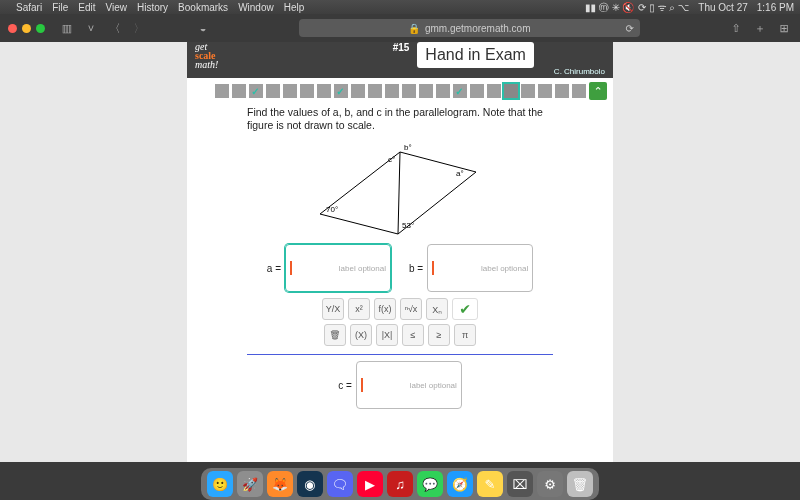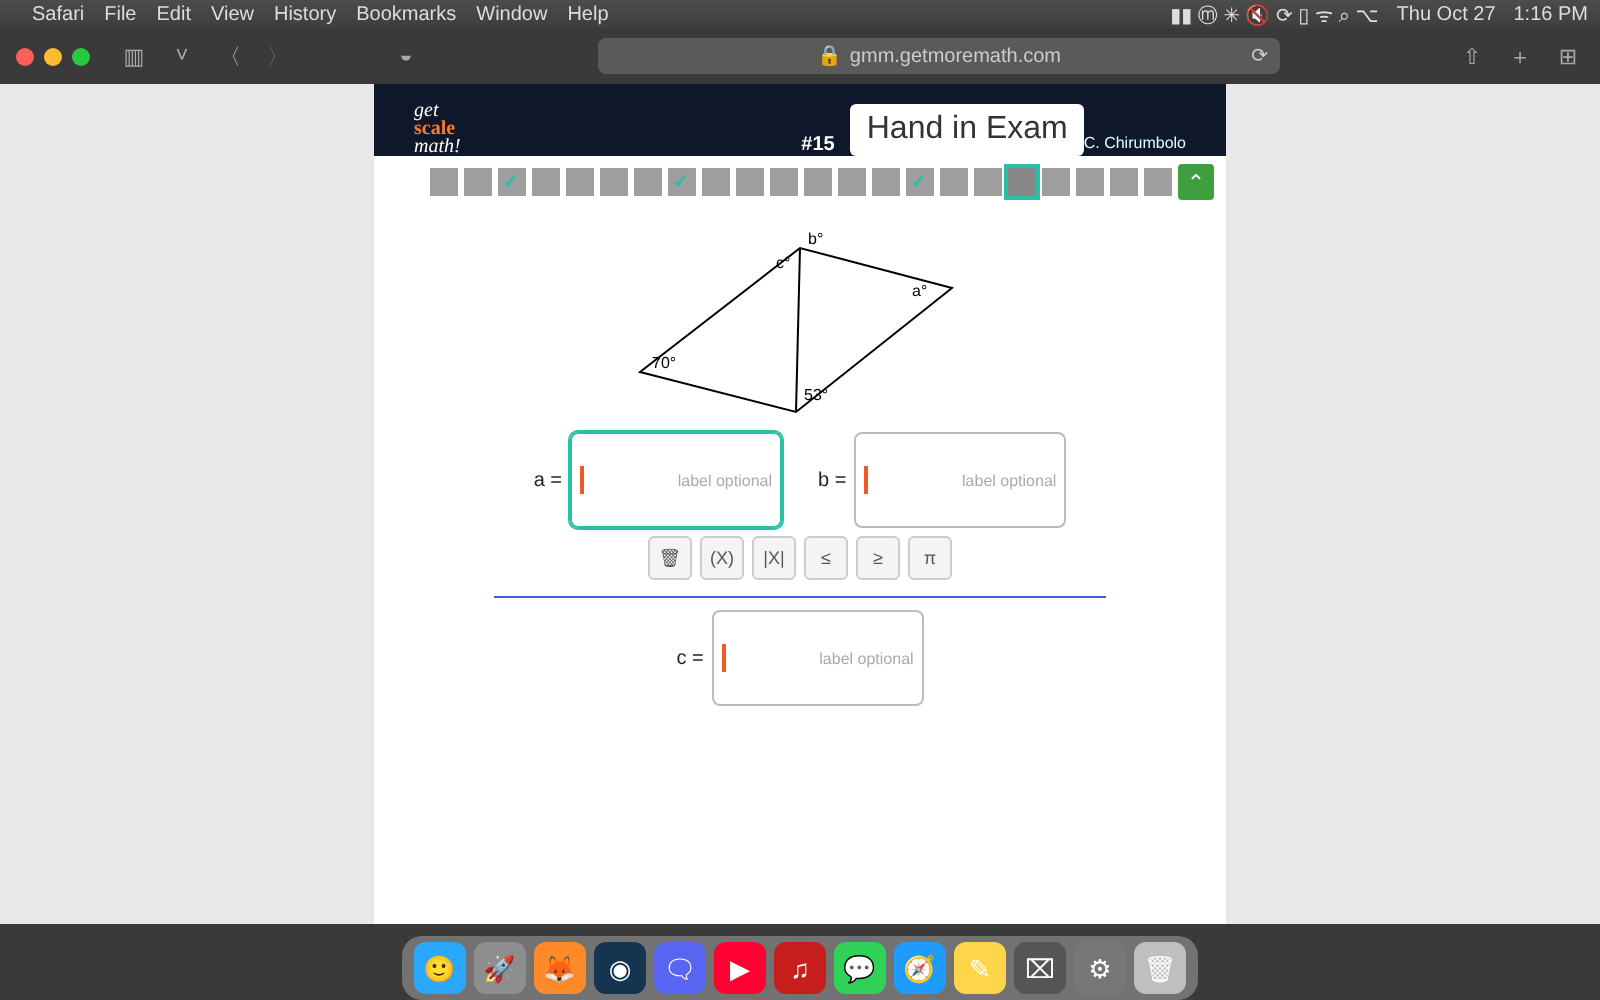--- a/index.html
+++ b/index.html
@@ -11,26 +11,26 @@
   .toolbar{height:28px;background:#3a3a3a;display:flex;align-items:center;padding:0 8px;gap:8px}
   .traffic{display:flex;gap:5px;margin-right:6px}
   .dot{width:9px;height:9px;border-radius:50%}
   .red{background:#ff5f57}.yellow{background:#febc2e}.green{background:#28c840}
   .tb-btn{width:16px;height:16px;color:#aaa;display:flex;align-items:center;justify-content:center;font-size:11px}
   .url{flex:1;margin:0 80px;height:18px;border-radius:4px;background:#5a5a5a;color:#ccc;display:flex;align-items:center;justify-content:center;font-size:10px;gap:4px;position:relative}
   .reload{position:absolute;right:6px}
   
   .page{background:#e8e8e8;width:100%;height:calc(500px - 14px - 28px - 38px);overflow:hidden}
   .card{width:426px;margin:0 auto;background:#fff;height:100%;position:relative}
-  .greenbar{height:36px;background:#0f172a;display:flex;align-items:flex-end;color:#fff;padding:0 20px;font-size:10px}
+  .greenbar{height:36px;background:#404040;display:flex;align-items:flex-start;color:#fff;padding:0 8px;font-size:10px}
   .logo{font-family:Georgia,serif;font-style:italic;line-height:9px;font-size:10px}
   .logo b{font-style:normal;color:#ff7a2a}
   .qnum{margin-left:auto;font-weight:bold;font-size:10px;margin-right:8px}
   .hand{background:#fff;color:#333;border:none;padding:4px 8px;border-radius:3px;font-size:16px}
-  .user{font-size:8px;color:#dff;margin-left:0;align-self:flex-end;margin-bottom:2px}
+  .user{font-size:8px;color:#dff;margin-left:20px;align-self:flex-end;margin-bottom:2px}
   .progress{background:#fff;padding:6px 0;display:flex;justify-content:center;gap:3px;position:relative}
   .pbox{width:14px;height:14px;background:#9e9e9e}
   .pbox.done{background:#9e9e9e;position:relative}
   .pbox.done::after{content:"✓";color:#2bbfa8;position:absolute;inset:0;display:flex;align-items:center;justify-content:center;font-size:10px;font-weight:bold}
   .pbox.cur{background:#888;outline:2px solid #2bbfa8;outline-offset:0}
   .goup{position:absolute;right:6px;top:4px;width:18px;height:18px;background:#3f9f3f;color:#fff;display:flex;align-items:center;justify-content:center;font-size:11px;border-radius:2px}
   .qtext{padding:2px 60px 0;font-size:10.5px;line-height:13px}
   .figwrap{display:flex;justify-content:center}
   .answers{display:flex;justify-content:center;gap:18px;margin-top:2px}
   .ans{display:flex;align-items:center;gap:4px}
@@ -123,20 +123,21 @@
         <div class="pbox"></div>
         <div class="pbox"></div>
         <div class="pbox cur"></div>
         <div class="pbox"></div>
         <div class="pbox"></div>
         <div class="pbox"></div>
         <div class="pbox"></div>
         <div class="goup">⌃</div>
     </div>
 
+    <div class="qtext">Find the values of a, b, and c in the parallelogram. Note that the figure is not drawn to scale.</div>
 
     <div class="figwrap">
       <svg width="220" height="110" viewBox="0 0 220 110">
         <g stroke="#000" stroke-width="1" fill="none">
           <polygon points="30,82 108,102 186,40 110,20"></polygon>
           <line x1="110" y1="20" x2="108" y2="102"></line>
         </g>
         <text x="36" y="80">70°</text>
         <text x="112" y="96">53°</text>
         <text x="166" y="44">a°</text>
@@ -155,20 +156,28 @@
       </div>
       <div class="ans">
         <label>b =</label>
         <div class="ansbox">
           <span class="ph">label optional</span>
           <div class="cursor"></div>
         </div>
       </div>
     </div>
 
+    <div class="tools">
+      <div class="tool">Y/X</div>
+      <div class="tool">x²</div>
+      <div class="tool">f(x)</div>
+      <div class="tool">ⁿ√x</div>
+      <div class="tool">Xₙ</div>
+      <div class="tool check">✔</div>
+    </div>
     <div class="tools2">
       <div class="tool">🗑</div>
       <div class="tool">(X)</div>
       <div class="tool">|X|</div>
       <div class="tool">≤</div>
       <div class="tool">≥</div>
       <div class="tool">π</div>
     </div>
 
     <hr class="sep">

